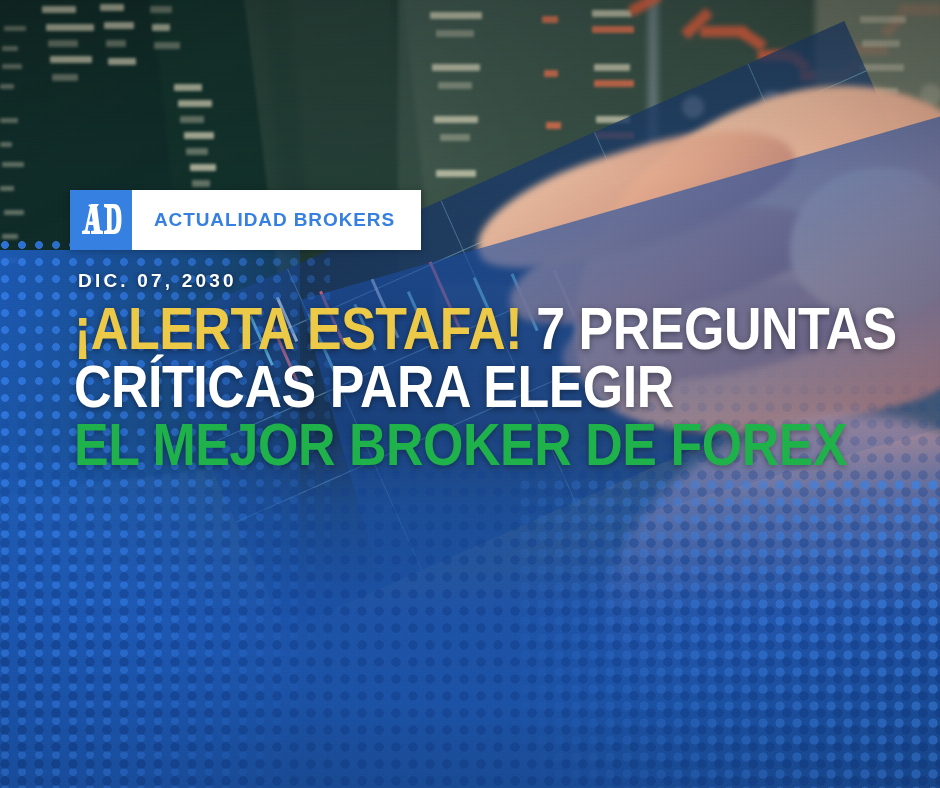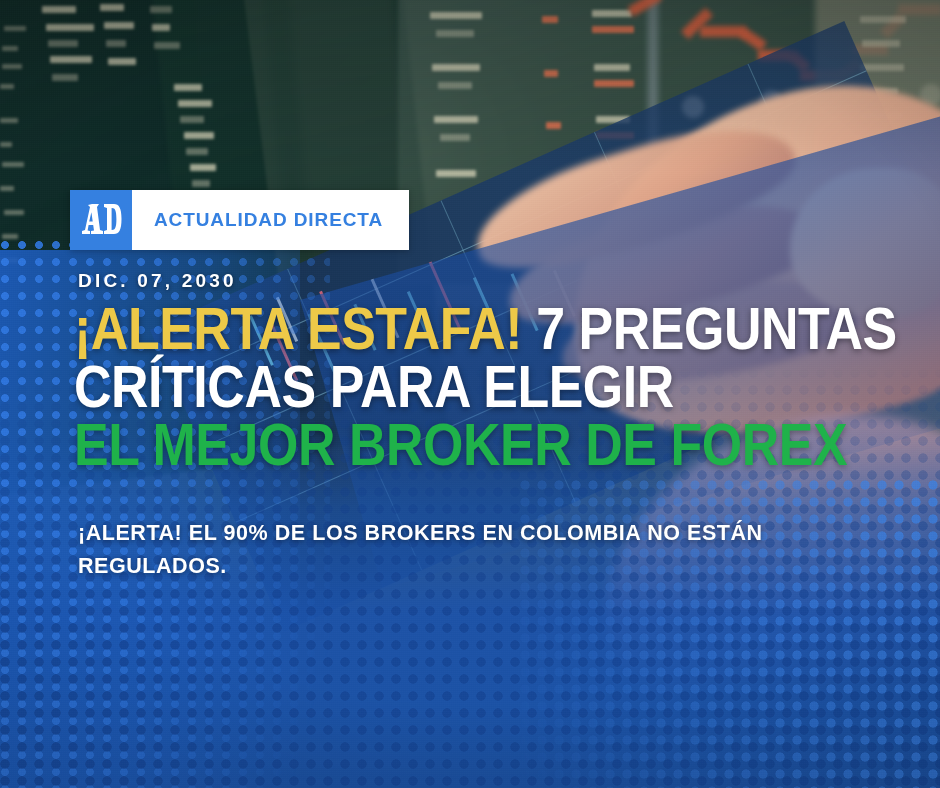--- a/index.html
+++ b/index.html
@@ -511,30 +511,29 @@
 
             <path d="M3 34 L3 31 L6 30 L11 7 L9 5 L13 4 L20 4 L18 7 L21 30 L24 31 L24 34 L12 34 L12 31 L15 30.4 L14.2 25 L9.6 25 L8.6 30.4 L11 31 L11 34 Z
                      M10.2 21.6 L13.7 21.6 L12.4 12.2 Z"></path>
 
             <path d="M25 34 L25 31 L28 30 L28 8 L25 7 L25 4 L35 4 C40 4 42.5 8 42.5 19 C42.5 30 40 34 35 34 Z
                      M33 30 C36.2 30 37.4 27.2 37.4 19 C37.4 10.8 36.2 8 33 8 L32.6 8 L32.6 30 Z"></path>
           </g>
         </svg>
       </div>
       <div class="logo-bar">
-        <span class="logo-text">ACTUALIDAD DIRECTA</span>
+        <span class="logo-text">ACTUALIDAD BROKERS</span>
       </div>
     </div>
 
     <div class="date">DIC. 07, 2030</div>
 
     <div class="headline">
       <div class="hl-line">
         <span class="hl-accent">¡ALERTA ESTAFA!</span><span class="hl-white">&nbsp;</span><span class="hl-white">7 PREGUNTAS</span>
       </div>
       <div class="hl-line hl-white">CRÍTICAS PARA ELEGIR</div>
       <div class="hl-line hl-green">EL MEJOR BROKER DE FOREX</div>
     </div>
 
-    <div class="sub">¡ALERTA! EL 90% DE LOS BROKERS EN COLOMBIA NO ESTÁN REGULADOS.</div>
 
   </div>
 </div>
 
 </body></html>

